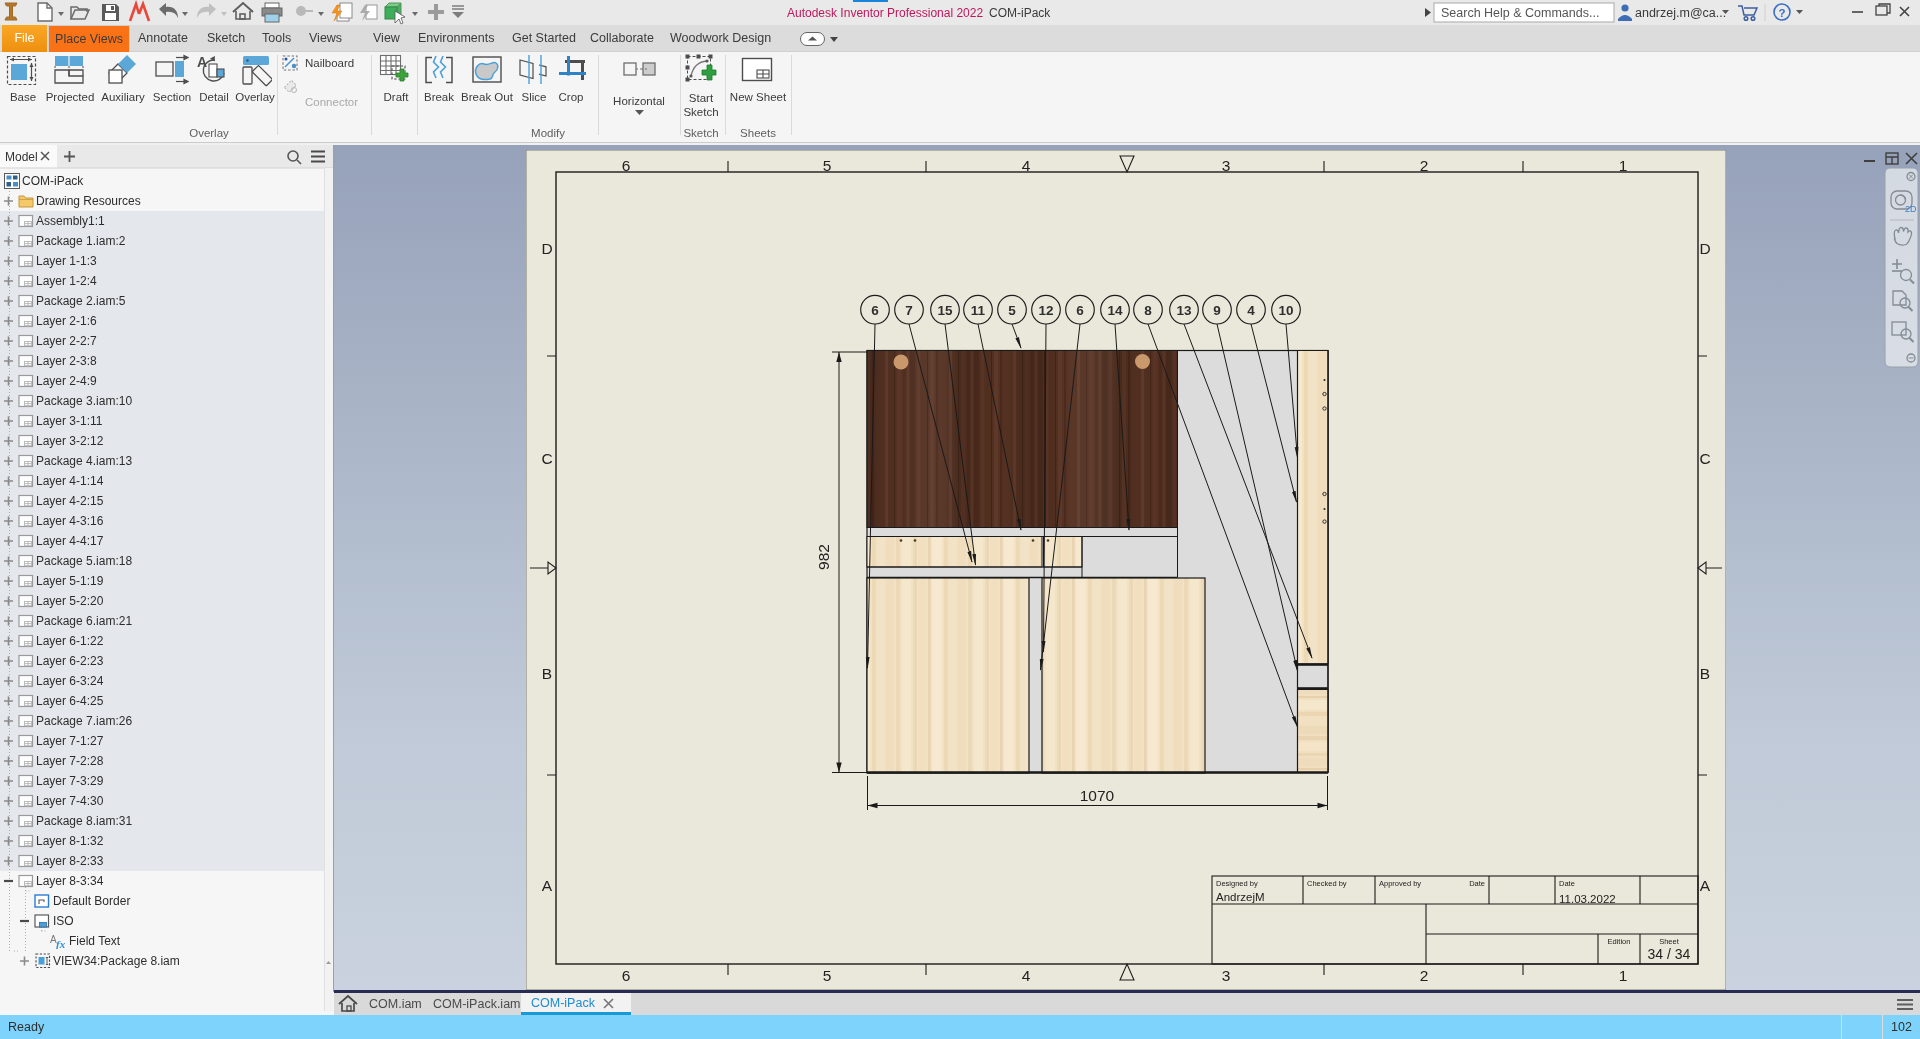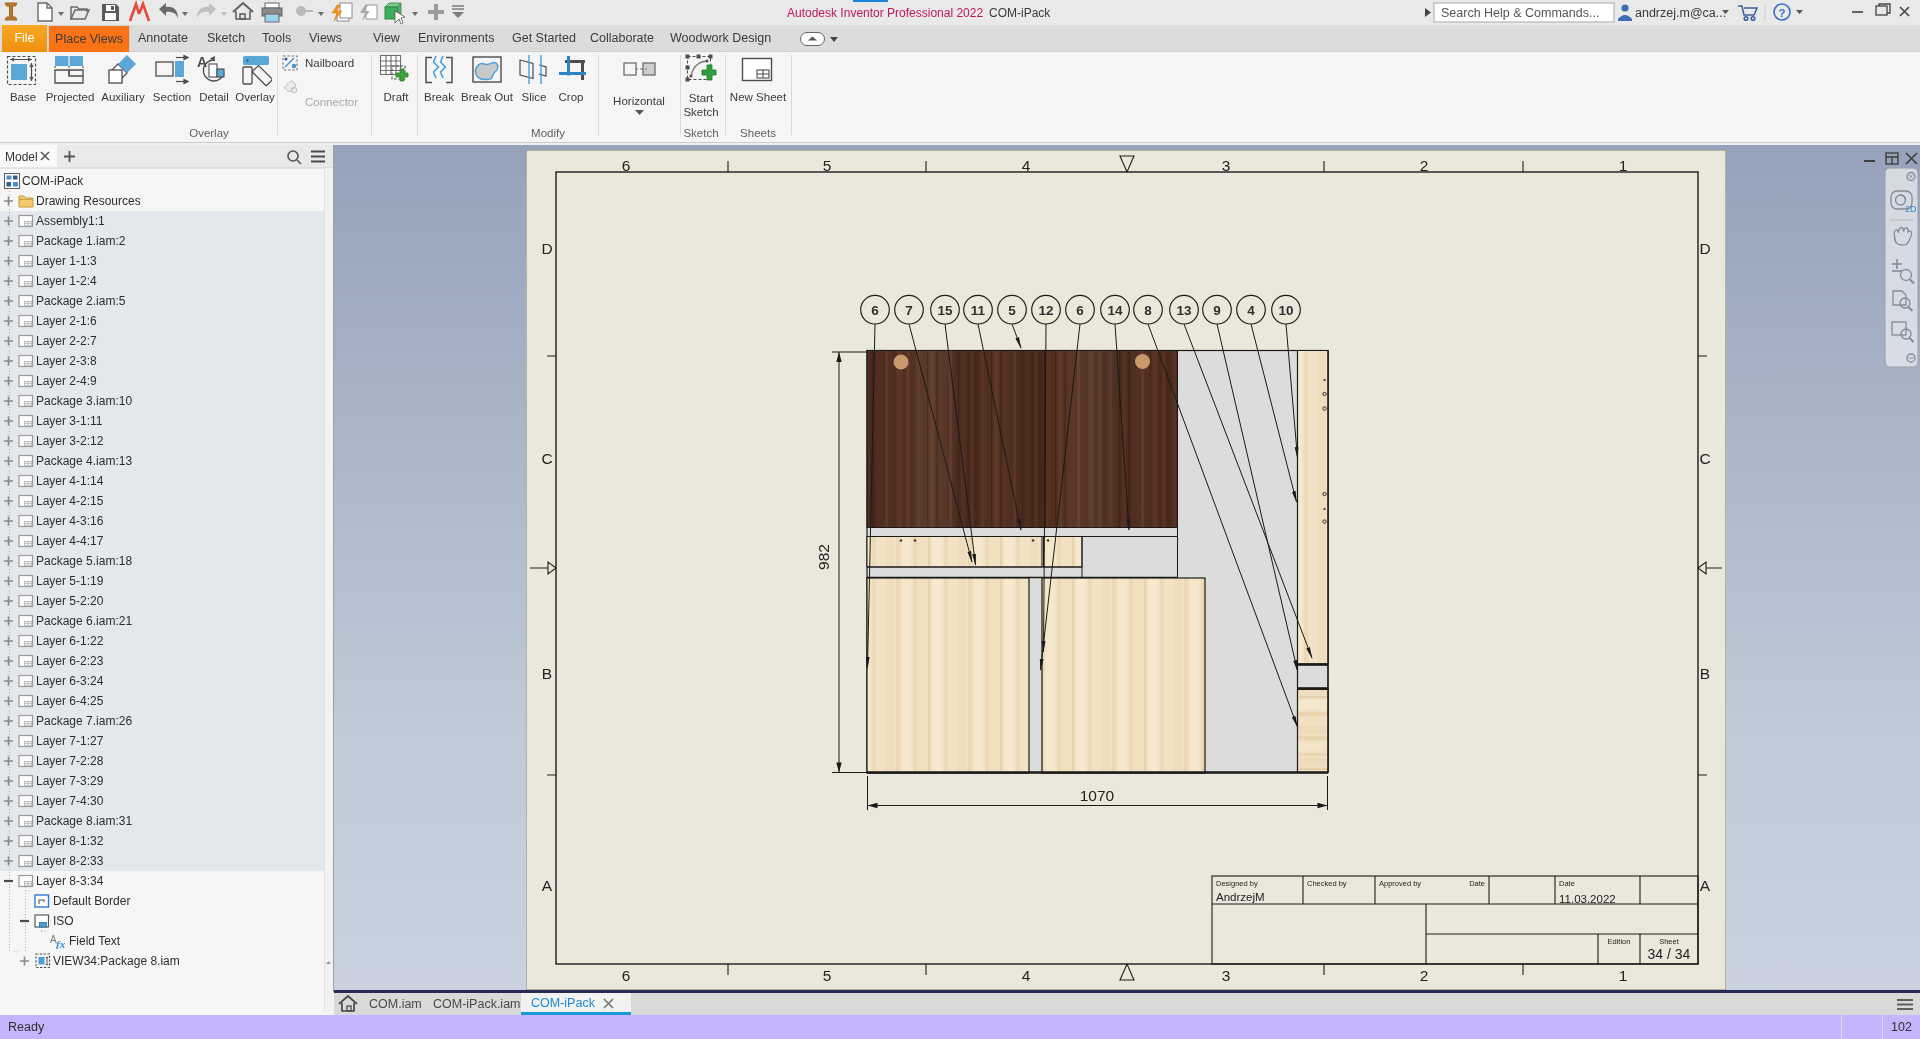--- a/index.html
+++ b/index.html
@@ -13,21 +13,21 @@
 .rlabel{position:absolute;top:91px;font-size:11.5px;color:#3b3b3b;text-align:center;white-space:nowrap;transform:translateX(-50%);}
 .rlabel2{position:absolute;font-size:11.5px;color:#3b3b3b;white-space:nowrap;}
 .grouplabel{position:absolute;top:127px;font-size:11.5px;color:#5f5f5f;white-space:nowrap;transform:translateX(-50%);}
 .vsep{position:absolute;top:55px;width:1px;height:80px;background:#dadada;}
 #panel{left:0;top:145px;width:334px;height:870px;background:#f6f6f7;}
 #paneldiv{left:333px;top:145px;width:1px;height:847px;background:#9aa0a8;}
 #canvas{left:334px;top:145px;width:1586px;height:845px;background:linear-gradient(#96a2ba 0%,#a8b3c6 30%,#c0cad8 70%,#c9d2de 100%);}
 #sheet{position:absolute;left:192px;top:5px;width:1200px;height:840px;}
 #canvasbottom{left:334px;top:990px;width:1586px;height:3px;background:#272c52;}
 #tabbar{left:334px;top:993px;width:1586px;height:22px;background:#d9d9d9;}
-#statusbar{left:0;top:1015px;width:1920px;height:24px;background:#c4b5fd;font-size:12.5px;color:#2f2f2f;}
+#statusbar{left:0;top:1015px;width:1920px;height:24px;background:#7dd3fc;font-size:12.5px;color:#2f2f2f;}
 .doctab{position:absolute;top:0;height:22px;font-size:12.5px;color:#4a4a4a;}
 svg{display:block;}
 </style></head>
 <body>
 
 <div class="abs" id="titlebar"></div>
 <div class="abs" style="left:853px;top:0;width:35px;height:2px;background:#1883d7;"></div>
 <svg class="abs" style="left:0;top:0" width="1920" height="25">
 
  <g stroke="#a06a28" stroke-width="1" fill="#c17f2e">

